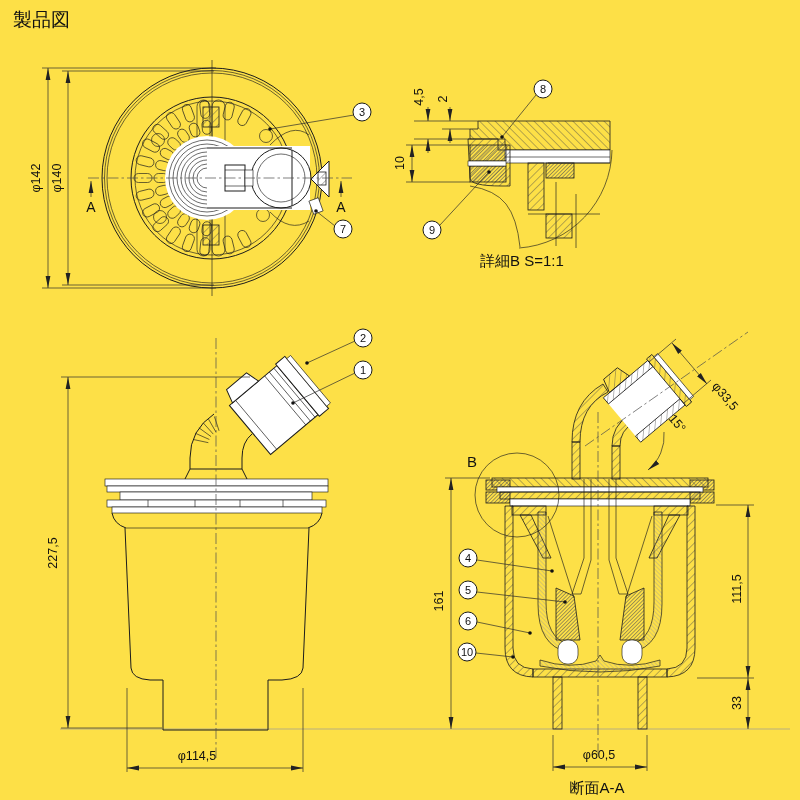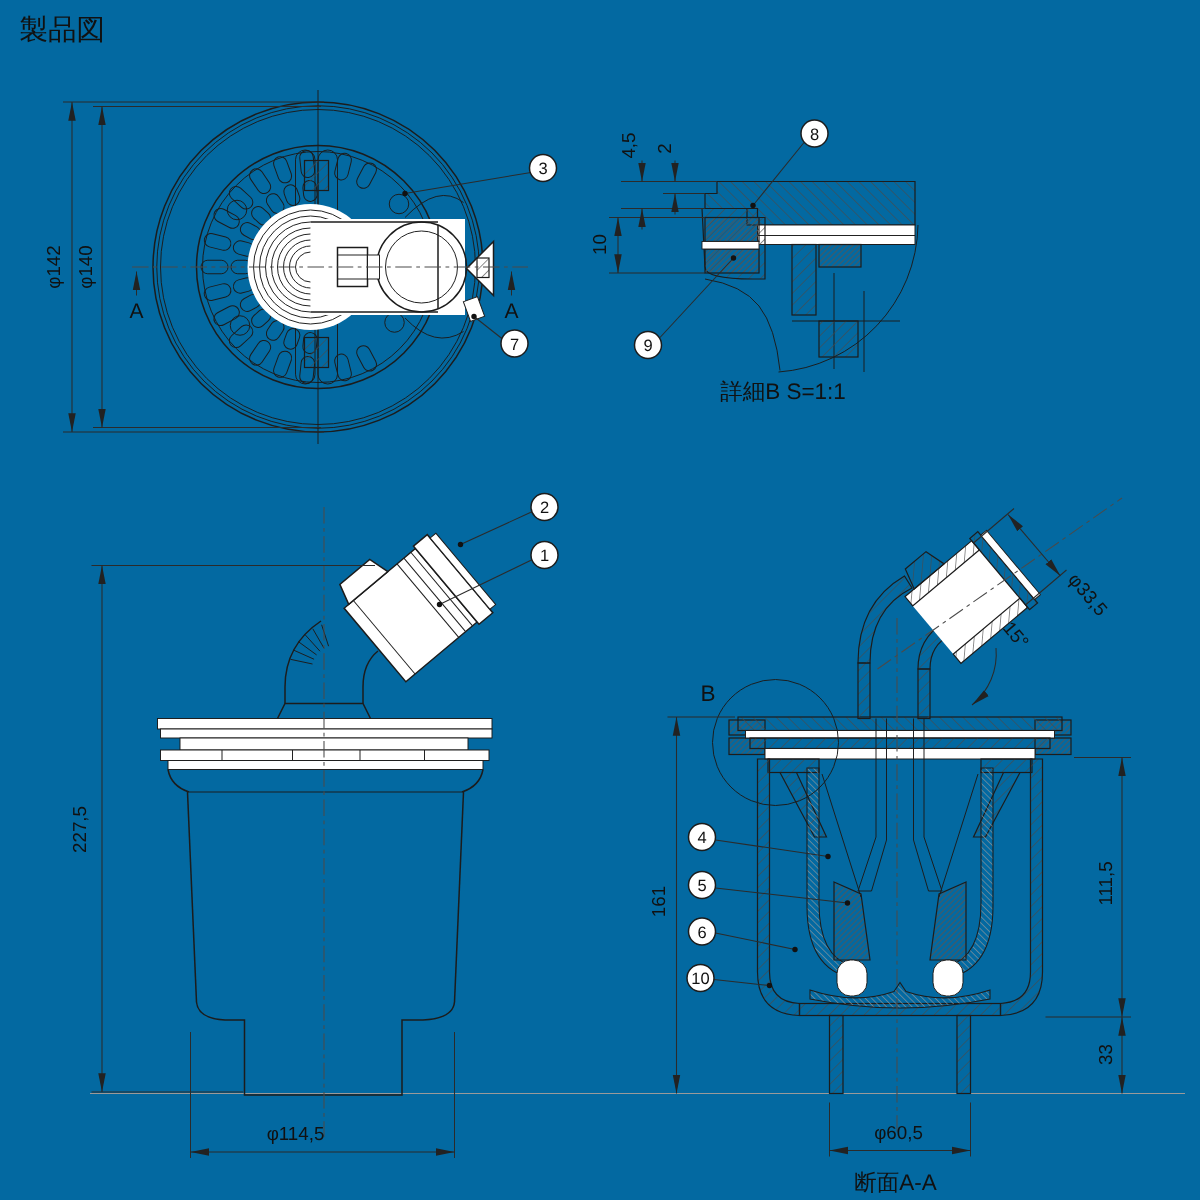--- a/index.html
+++ b/index.html
@@ -1,16 +1,16 @@
 <!DOCTYPE html>
 <html><head>
 <meta charset="utf-8">
 <style>
   html,body{margin:0;padding:0;background:#fff}
-  #canvas{width:800px;height:800px;position:relative;background:#0369a1;overflow:hidden}
+  #canvas{width:800px;height:800px;position:relative;background:#fde047;overflow:hidden}
   svg{display:block}
   .ln{fill:none;stroke:#1c1c1c;stroke-width:1}
   .tn{fill:none;stroke:#1c1c1c;stroke-width:.65}
   .dm{fill:none;stroke:#2b2b2b;stroke-width:.7}
   .cl{fill:none;stroke:#4a4a4a;stroke-width:.7;stroke-dasharray:11 3 2.5 3}
   .wh{fill:#fff;stroke:#1c1c1c;stroke-width:1}
   .wt{fill:#fff;stroke:#1c1c1c;stroke-width:.65}
   .hf{fill:url(#h1);stroke:#1c1c1c;stroke-width:.8}
   .hg{fill:url(#h2);stroke:#1c1c1c;stroke-width:.8}
   .xf{fill:url(#xh);stroke:#1c1c1c;stroke-width:.8}

